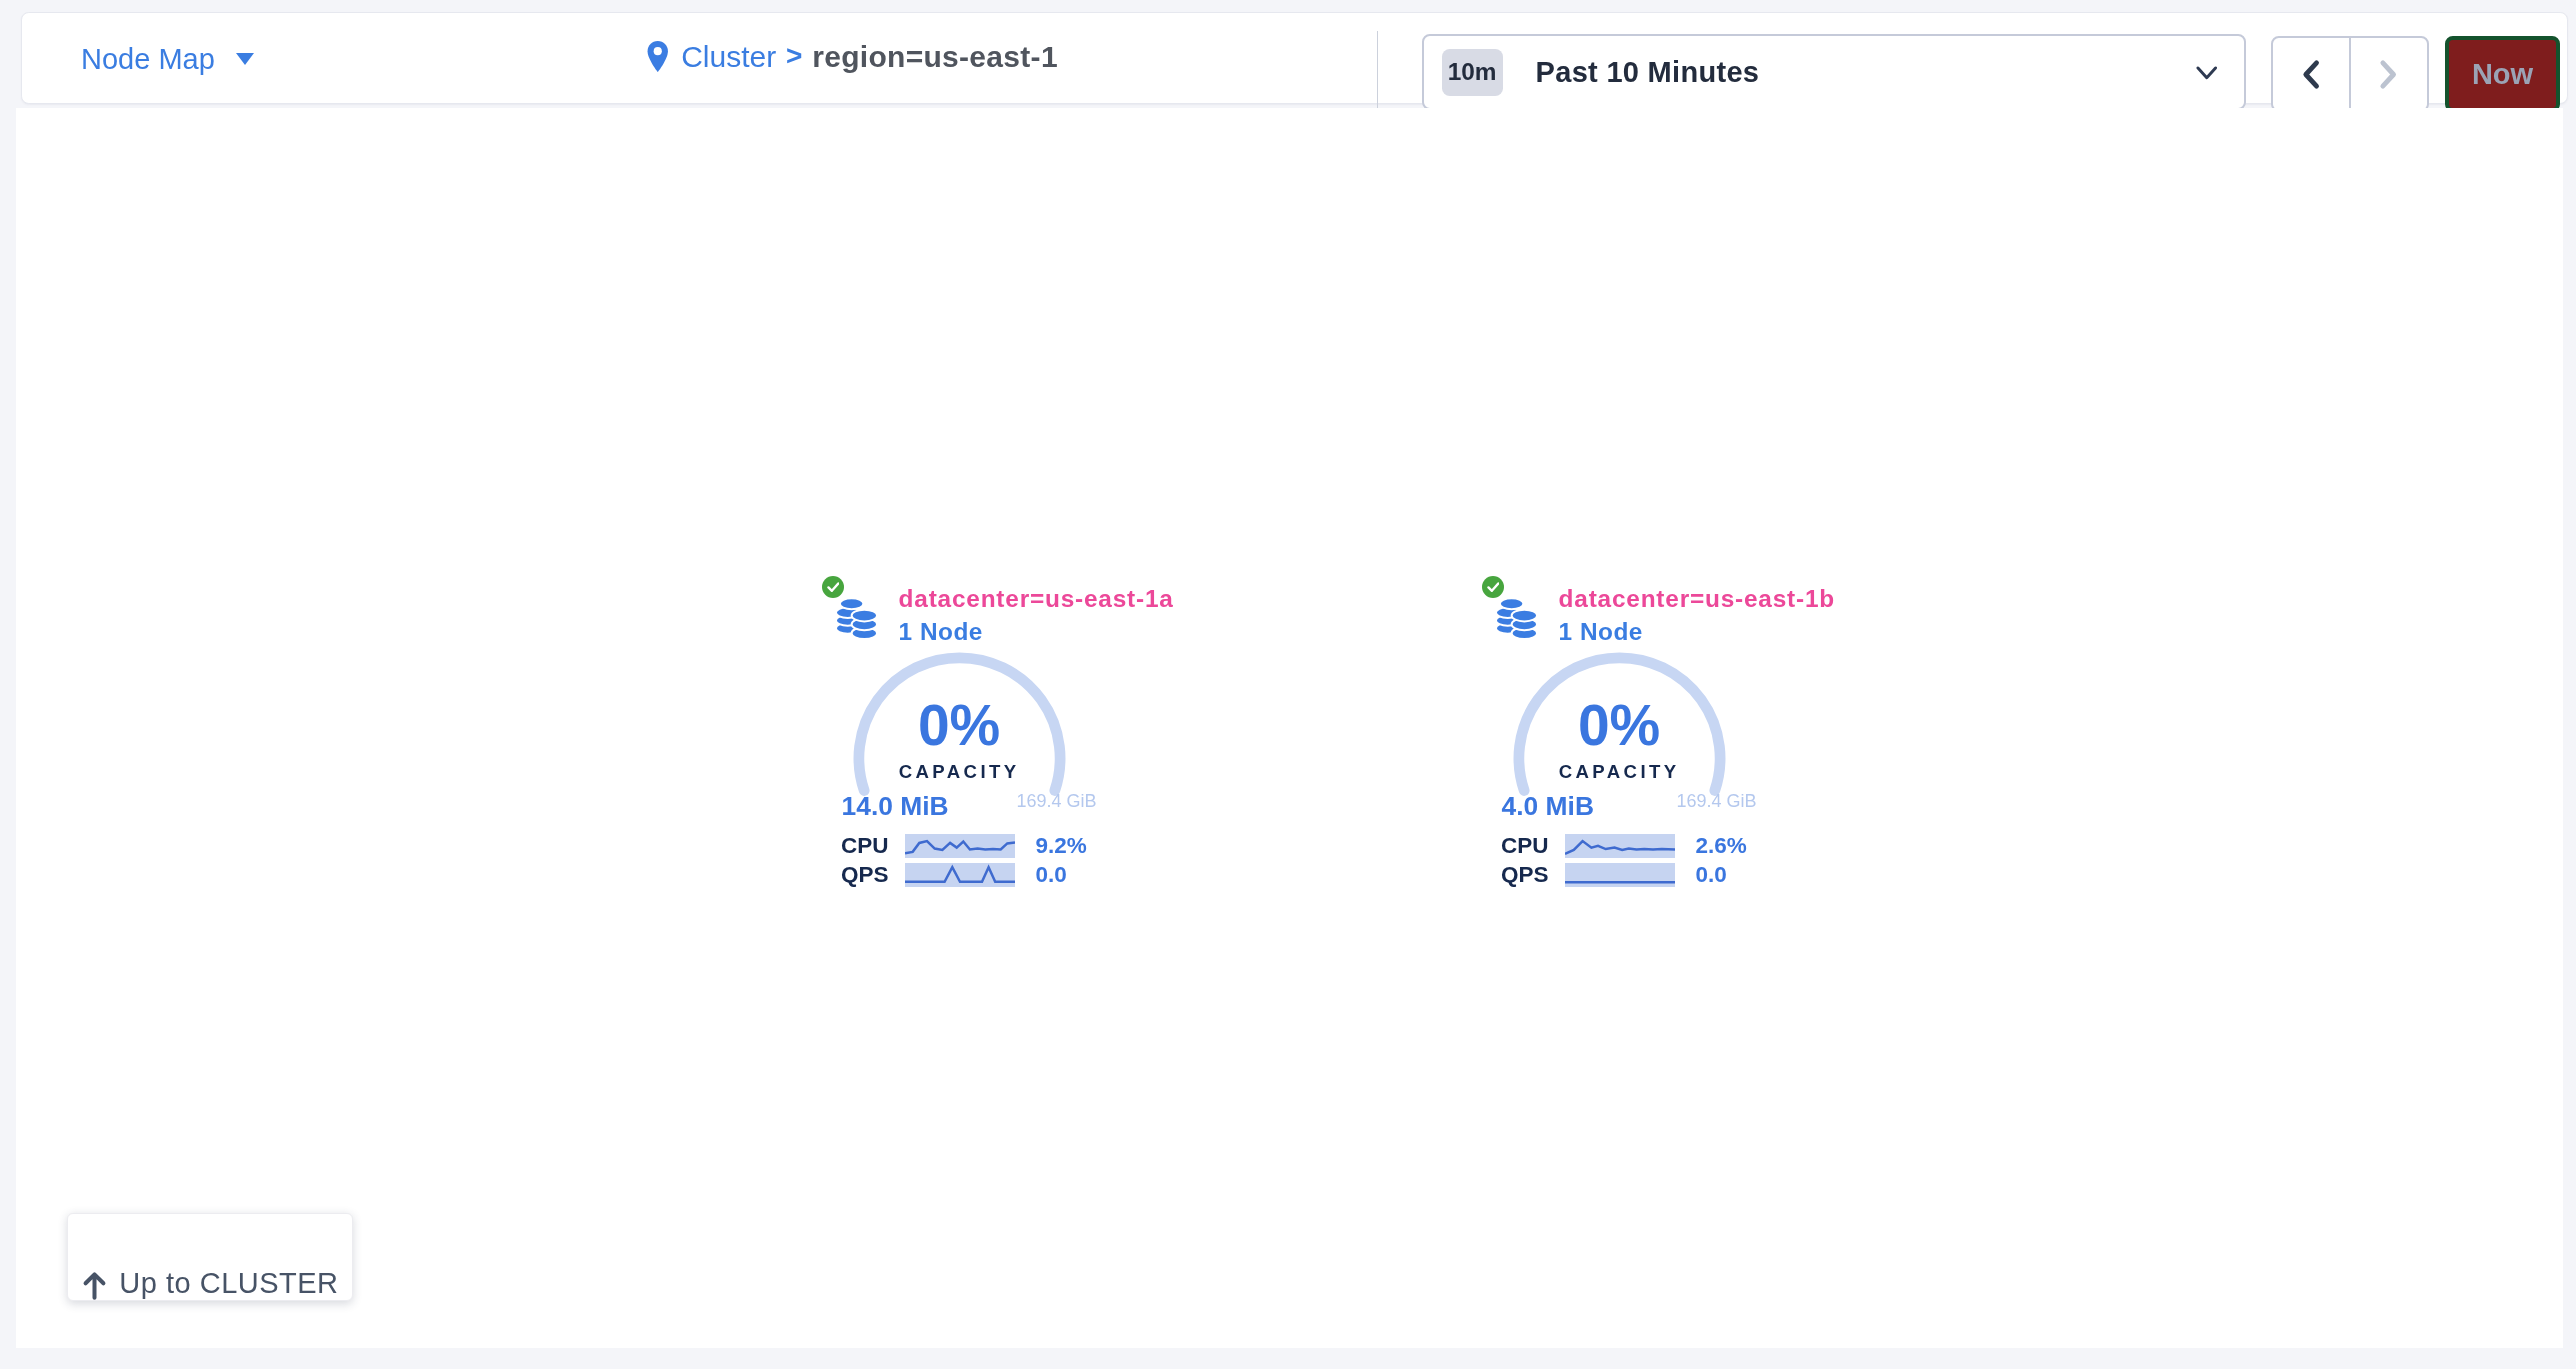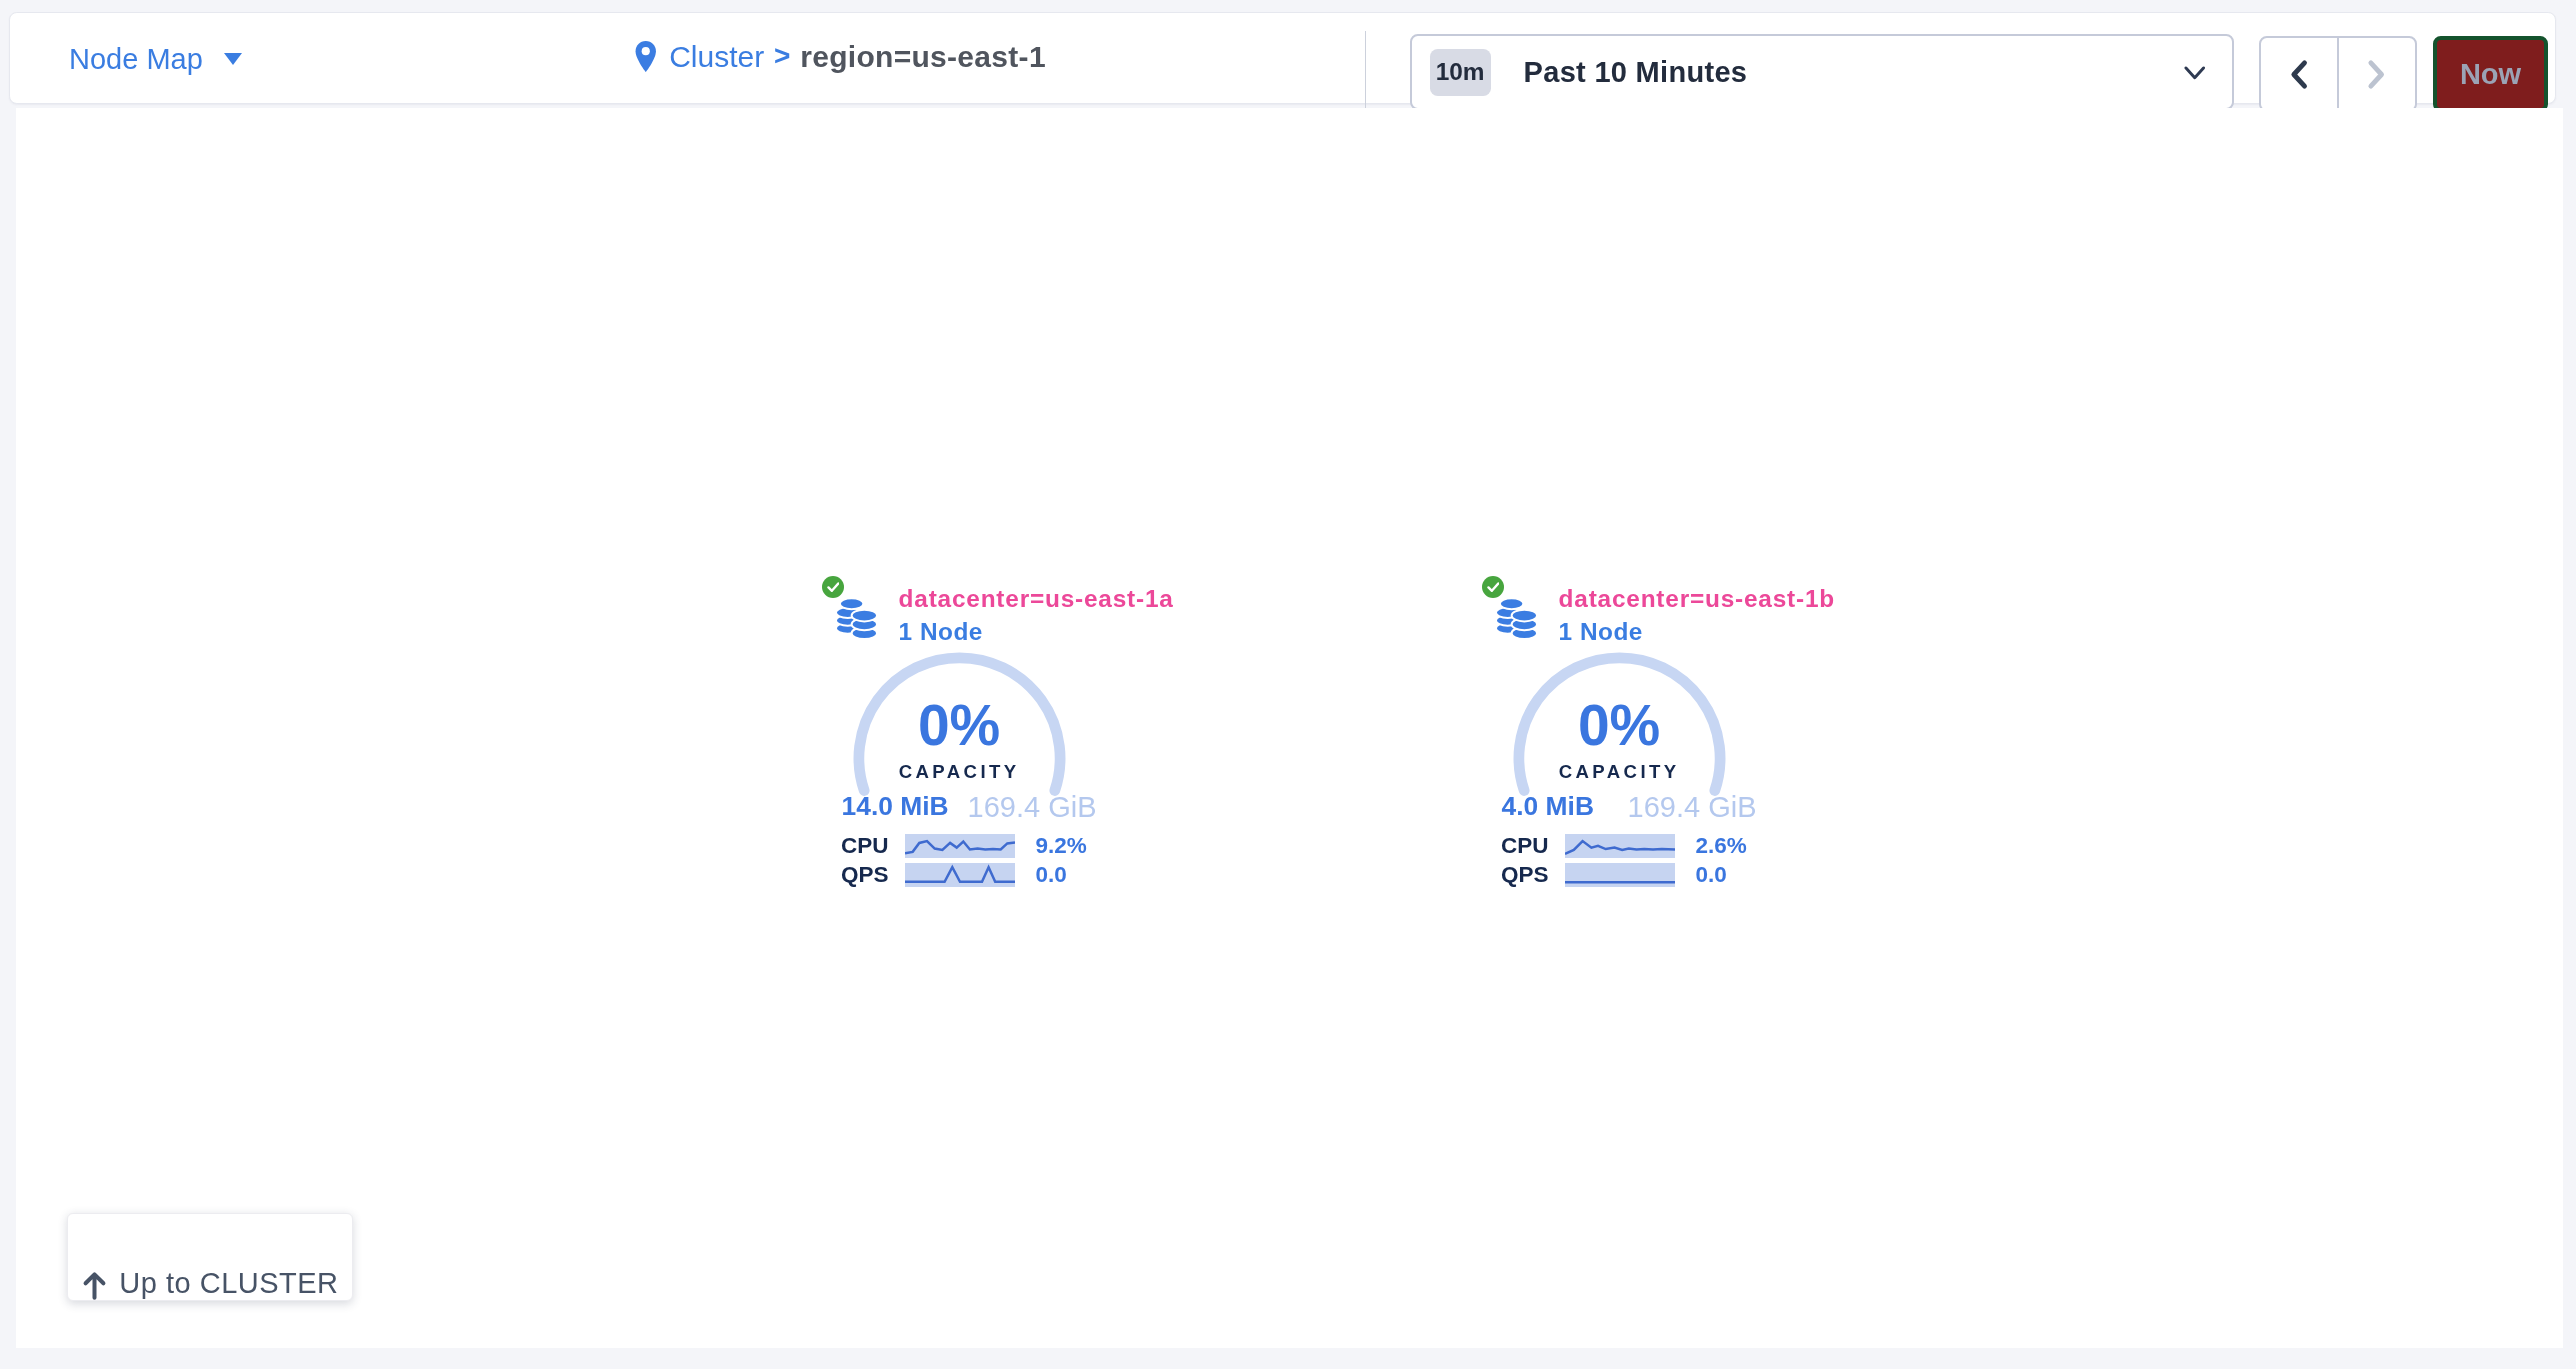--- a/index.html
+++ b/index.html
@@ -2,21 +2,21 @@
 <html><head>
 <meta charset="utf-8">
 <style>
   * { margin:0; padding:0; box-sizing:border-box; }
   html,body { width:2576px; height:1369px; overflow:hidden; }
   body { font-family:"Liberation Sans", sans-serif; background:#f4f5f9; position:relative; }
   .page { position:absolute; inset:0; }
 
   
   .topbar {
-    position:absolute; left:9px; top:11.7px; width:2547px; height:92px;
+    position:absolute; left:21px; top:11.7px; width:2547px; height:92px;
     background:#ffffff; border:1px solid #e6e8ef; border-radius:7.8px;
     box-shadow:0 1px 2px rgba(60,70,100,0.06);
   }
   .view-select { position:absolute; left:59px; top:28px; height:37px; display:flex; align-items:center; gap:21.5px; cursor:pointer; }
   .view-select .label { font-size:29px; font-weight:500; color:#3a7de1; line-height:37px; }
   .caret-down { width:0; height:0; border-left:9.8px solid transparent; border-right:9.8px solid transparent; border-top:12.7px solid #3a7de1; }
 
   .breadcrumb { position:absolute; left:624px; top:27px; height:41px; display:flex; align-items:flex-start; }
   .breadcrumb .pin { width:23.5px; height:33px; margin-right:11.7px; }
   .breadcrumb a.root { font-size:30px; font-weight:500; color:#3a7de1; text-decoration:none; cursor:pointer; }
@@ -62,21 +62,21 @@
   }
   .check-badge svg { width:12.7px; height:10.8px; }
   .db-icon { position:absolute; left:41px; top:25.4px; width:47px; height:47px; }
   .card-title { position:absolute; left:106px; top:16.6px; font-size:24.4px; font-weight:700; color:#ec4899; letter-spacing:0.8px; white-space:nowrap; }
   .card-sub { position:absolute; left:106px; top:50px; font-size:24.4px; font-weight:700; color:#3a7de1; letter-spacing:0.5px; }
 
   .gauge { position:absolute; left:0px; top:39px; width:333px; height:293px; overflow:visible; }
   .pct { position:absolute; left:0; top:129px; width:333px; text-align:center; font-size:57px; font-weight:700; color:#3a76df; line-height:1; }
   .cap-label { position:absolute; left:0; top:193px; width:333px; text-align:center; font-size:18.6px; font-weight:700; color:#16294e; letter-spacing:3.4px; }
   .cap-used  { position:absolute; left:49px; top:223px; font-size:26.4px; font-weight:600; color:#3a76df; }
-  .cap-total { position:absolute; right:29px; top:223px; font-size:29px; font-weight:500; color:#b4c8ee; }
+  .cap-total { position:absolute; right:29px; top:223px; font-size:18px; font-weight:500; color:#b4c8ee; }
 
   .mrow { position:absolute; left:0; width:333px; height:23.5px; }
   .mrow.r0 { top:266px; }
   .mrow.r1 { top:295px; }
   .mlabel { position:absolute; left:0; width:96px; text-align:right; font-size:22.5px; font-weight:700; color:#16294e; line-height:23.5px; }
   .spark  { position:absolute; left:112px; top:0; width:110px; height:23.5px; background:#c6d4f1; display:block; }
   .spark svg { width:100%; height:100%; display:block; }
   .mvalue { position:absolute; left:243px; font-size:22.5px; font-weight:700; color:#3a76df; line-height:23.5px; }
 
   

